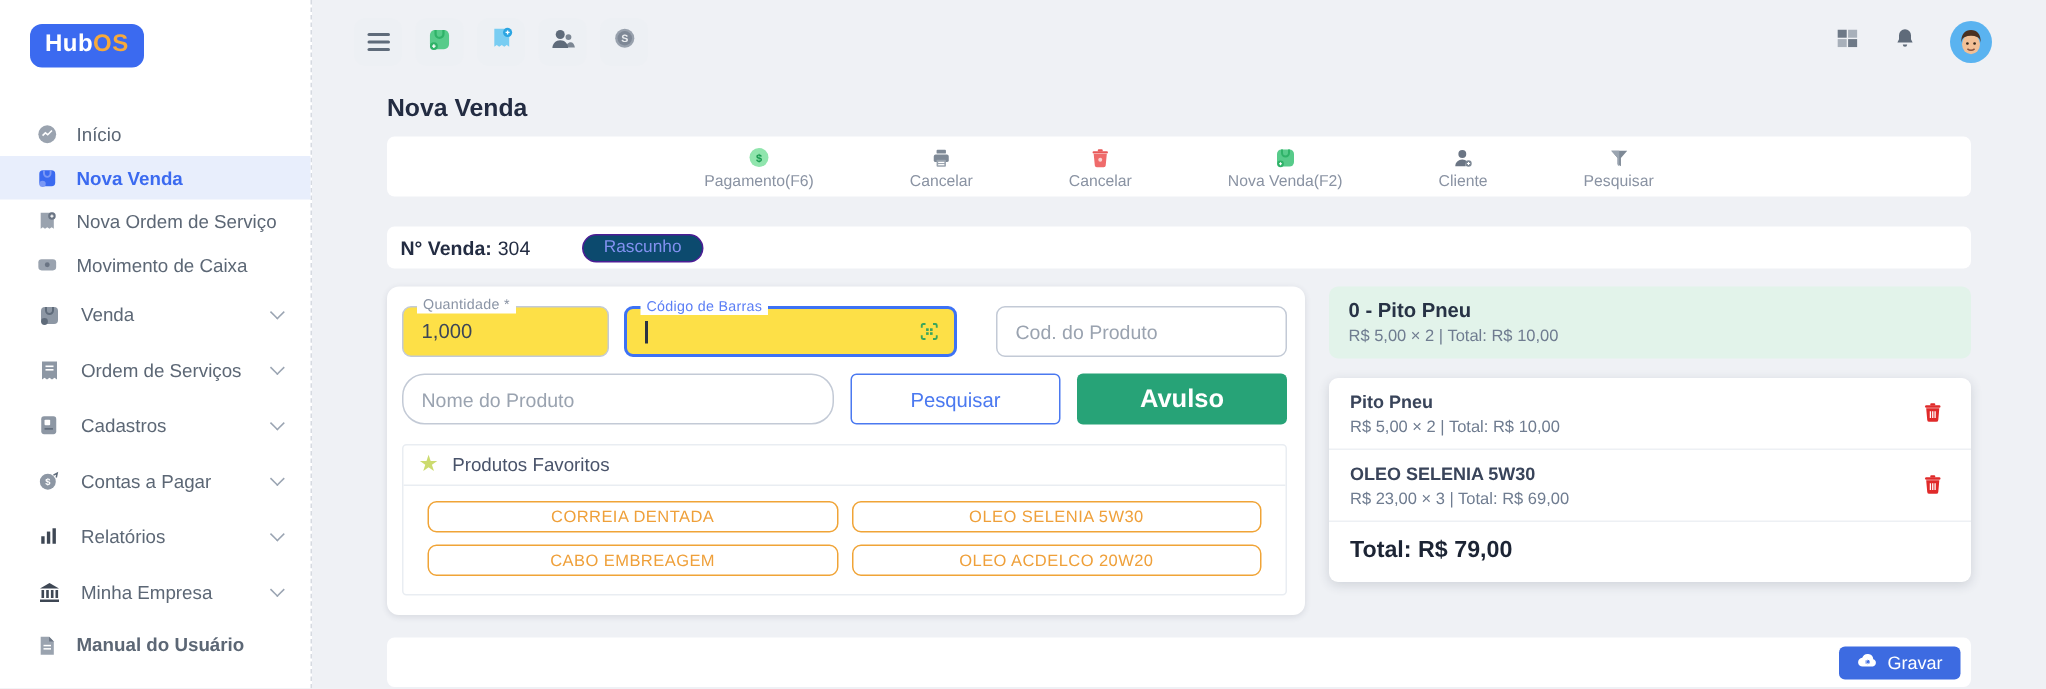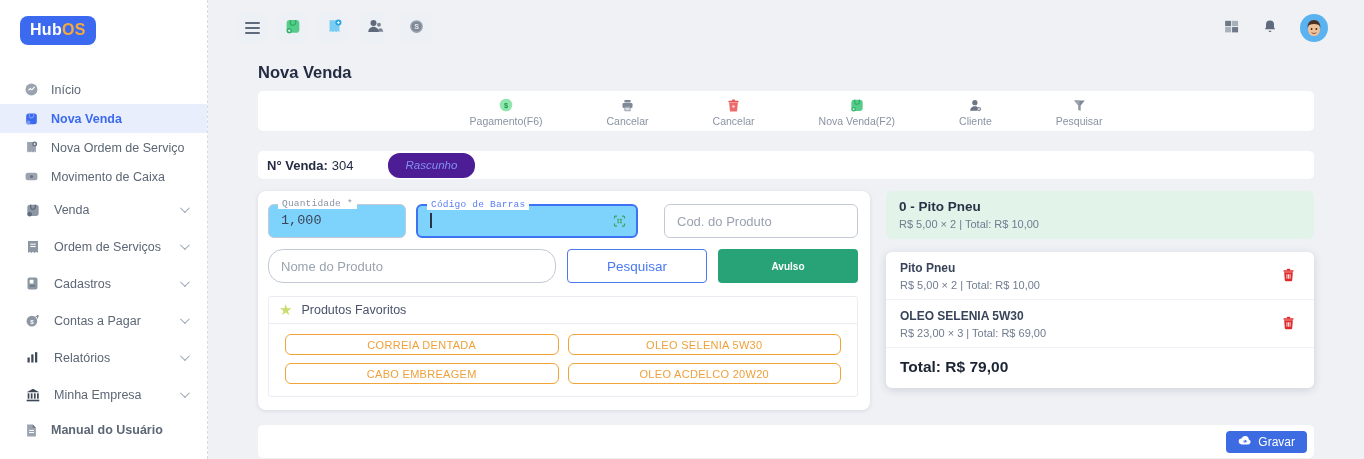--- a/index.html
+++ b/index.html
@@ -59,32 +59,32 @@
     font-size:10.5px; color:#8a93a3; line-height:1;
   }
   .action .aicon { height:17px; display:flex; align-items:flex-end; margin-bottom:3px; }
   .sale-bar {
     margin-top:20px; height:28px; display:flex; align-items:center; padding:0 9px;
     font-size:13px; color:#232c42;
   }
   .sale-label { font-weight:bold; }
   .sale-number { margin-left:4px; }
   .badge {
-    margin-left:34px; border:4px solid #4c1d95; color:#8291f0; border-radius:12px;
-    padding:2.5px 14px; font-size:11.5px; background:#4c1d95; cursor:default;font-style:italic;
+    margin-left:34px; border:1px solid #4c1d95; color:#8291f0; border-radius:12px;
+    padding:2.5px 14px; font-size:11.5px; background:#0c4a6e; cursor:default;
   }
   .content-row { display:flex; gap:16px; margin-top:12px; align-items:flex-start; }
   
   .form-card {
     width:612px; flex:none; border-radius:8px;
     box-shadow:0 1px 4px rgba(40,50,70,.12); background:#fff;
     padding:13px 12px 13px 10px;
   }
   .frow { display:flex; align-items:flex-start; }
-  .outfield { position:relative; border:1px solid #c3cad6; border-radius:6px; height:34px; background:#7dd3fc;font-family:Liberation Mono, monospace; }
+  .outfield { position:relative; border:1px solid #c3cad6; border-radius:6px; height:34px; background:#fde047; }
   .outfield .flabel {
     position:absolute; top:-6px; left:9px; background:#fff; padding:0 4px;
     font-size:9.5px; color:#8a94a5; letter-spacing:.2px; line-height:1.1;
   }
   .outfield .fvalue { line-height:31px; padding-left:12px; font-size:13.5px; color:#3c4557; }
   .outfield.focused { border:2px solid #3d72f5; }
   .outfield.focused .flabel { color:#5b7ef5; }
   .caret { display:inline-block; width:1.5px; height:15px; background:#2b3242; vertical-align:-3px; animation:blink 1s steps(1) infinite; }
   @keyframes blink { 50% { opacity:0; } }
   .qfield { width:138px; }
@@ -98,21 +98,21 @@
   .code-input { width:194px; margin-left:auto; }
   .row2 { margin-top:11px; }
   .name-input { width:288px;border-radius:15px; }
   .btn { border:none; cursor:pointer; font-family:inherit; border-radius:4px; }
   .search-btn {
     margin-left:11px; width:140px; height:34px; background:#fff;
     border:1px solid #4b79f0; color:#4b79f0; font-size:13.5px;
   }
   .avulso-btn {
     margin-left:auto; width:140px; height:34px; background:#27a377; color:#fff;
-    font-weight:bold; font-size:10px;
+    font-weight:bold; font-size:17px;
   }
   .fav-box { margin-top:13px; border:1px solid #e9edf2; border-radius:3px; }
   .fav-header {
     display:flex; align-items:center; gap:9px; padding:5px 10px 6px;
     border-bottom:1px solid #e9edf2; font-size:12.5px; color:#49536a;
   }
   .star { color:#ccdb6f; font-size:15px; line-height:1; }
   .fav-grid { padding:10px 16px 12px; display:grid; grid-template-columns:1fr 1fr; gap:8px 9px; }
   .fav-btn {
     border:1.5px solid #f0a437; color:#efa03a; background:#fff; border-radius:6px;

